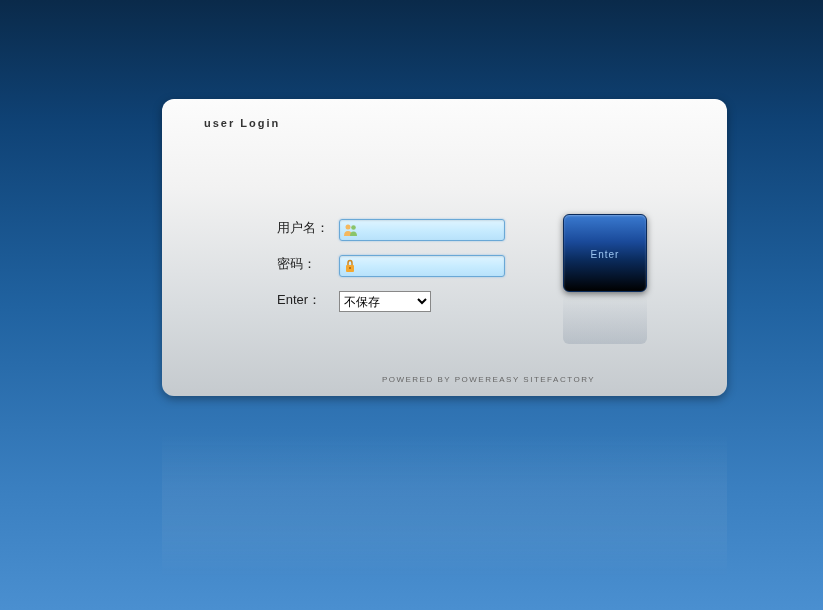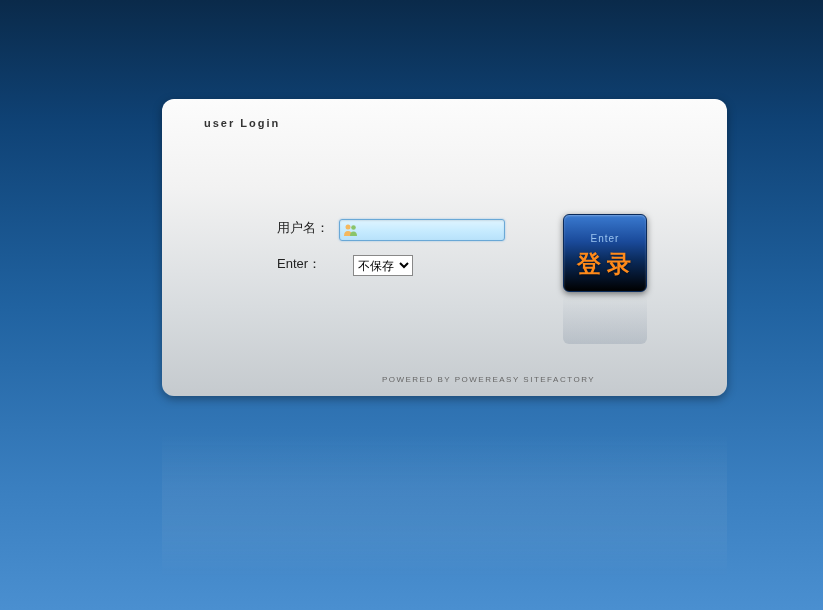--- a/index.html
+++ b/index.html
@@ -95,23 +95,22 @@
     .input-field {
       flex: 1;
       border: none;
       background: transparent;
       outline: none;
       font-size: 12px;
       padding: 0 4px;
       height: 100%;
     }
     .select-wrap {
-      width: 60px;
+      width: 92px;
       height: 21px;
-      margin-left: 14px;
     }
     .select-field {
       width: 100%;
       height: 100%;
       border: 1px solid #888;
       background: #fff;
       font-size: 12px;
       outline: none;
     }
     .submit-wrap {
@@ -198,35 +197,47 @@
             <circle cx="5" cy="4" r="2.5" fill="#f4b860"></circle>
             <path d="M1 13 Q1 8 5 8 Q9 8 9 13 Z" fill="#f4b860"></path>
             <circle cx="10.5" cy="4.5" r="2.3" fill="#8ac46a"></circle>
             <path d="M7 13 Q7 8.5 10.5 8.5 Q14 8.5 14 13 Z" fill="#8ac46a"></path>
           </svg>
         </span>
         <input type="text" class="input-field" style="">
       </div>
     </div>
 
+    <div class="form-row">
+      <div class="form-label">密码：</div>
+      <div class="input-wrap">
+        <span class="input-icon">
+          <svg width="14" height="14" viewBox="0 0 14 14">
+            <rect x="3" y="6" width="8" height="7" rx="1" fill="#f4a830"></rect>
+            <path d="M5 6 V4 Q5 1.5 7 1.5 Q9 1.5 9 4 V6" stroke="#d08820" stroke-width="1.5" fill="none"></path>
+            <circle cx="7" cy="9" r="1" fill="#a06010"></circle>
+          </svg>
+        </span>
+        <input type="password" class="input-field" style="">
+      </div>
+    </div>
 
     <div class="form-row">
       <div class="form-label">Enter：</div>
       <div class="select-wrap">
         <select class="select-field">
           <option>不保存</option>
         </select>
       </div>
     </div>
   </div>
 
   <div class="submit-wrap">
     <button class="submit-btn">
       <span class="submit-sub">Enter</span>
-      <span class="submit-main">登录</span>
     </button>
     <div class="submit-reflect"></div>
   </div>
 
   <div class="footer">POWERED BY POWEREASY SITEFACTORY</div>
 </div>
 
 <div class="panel-reflect"></div>
 
 </body></html>

